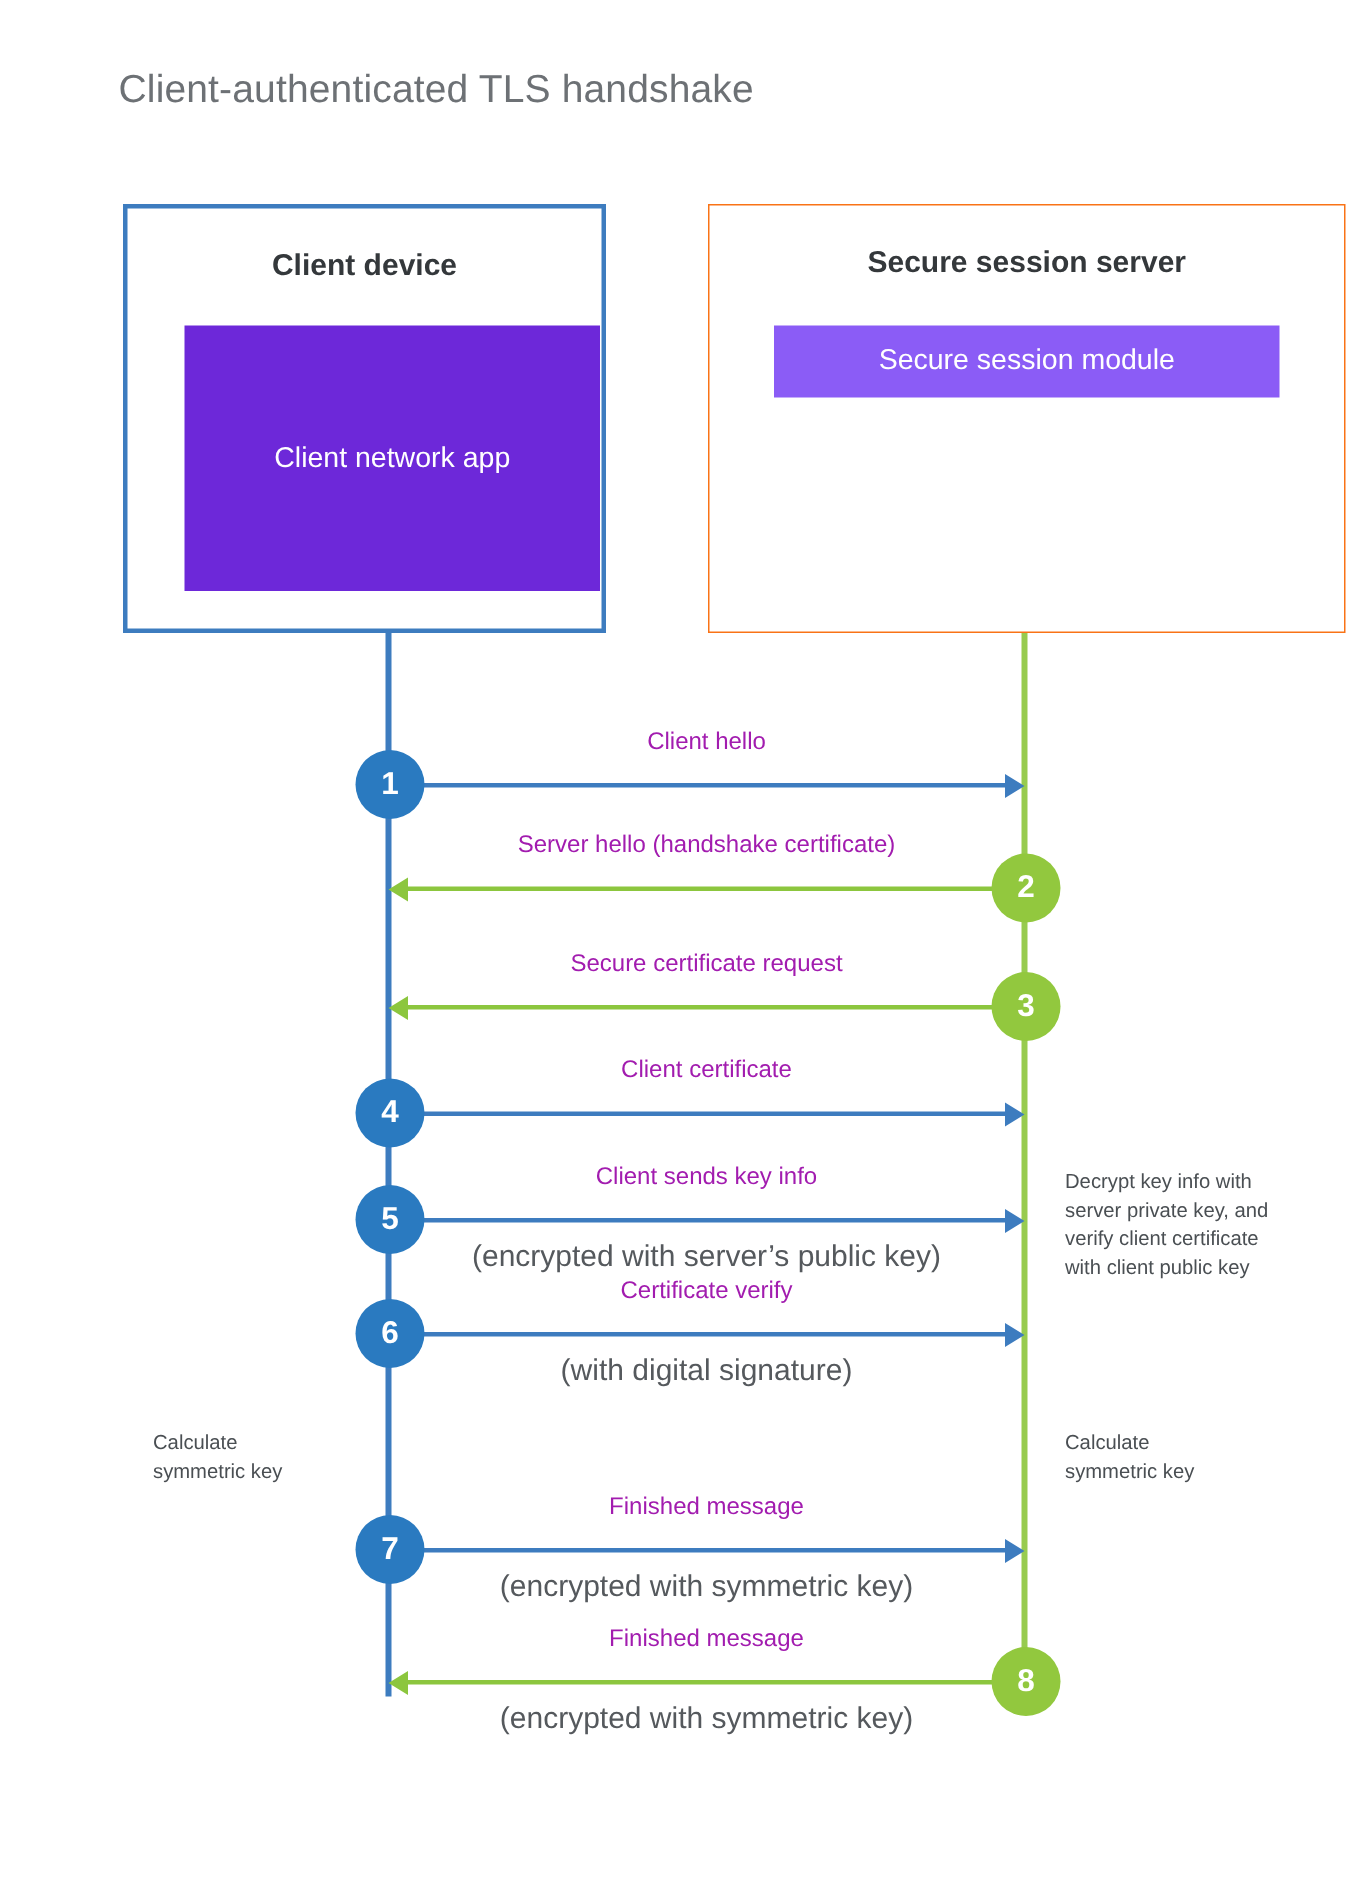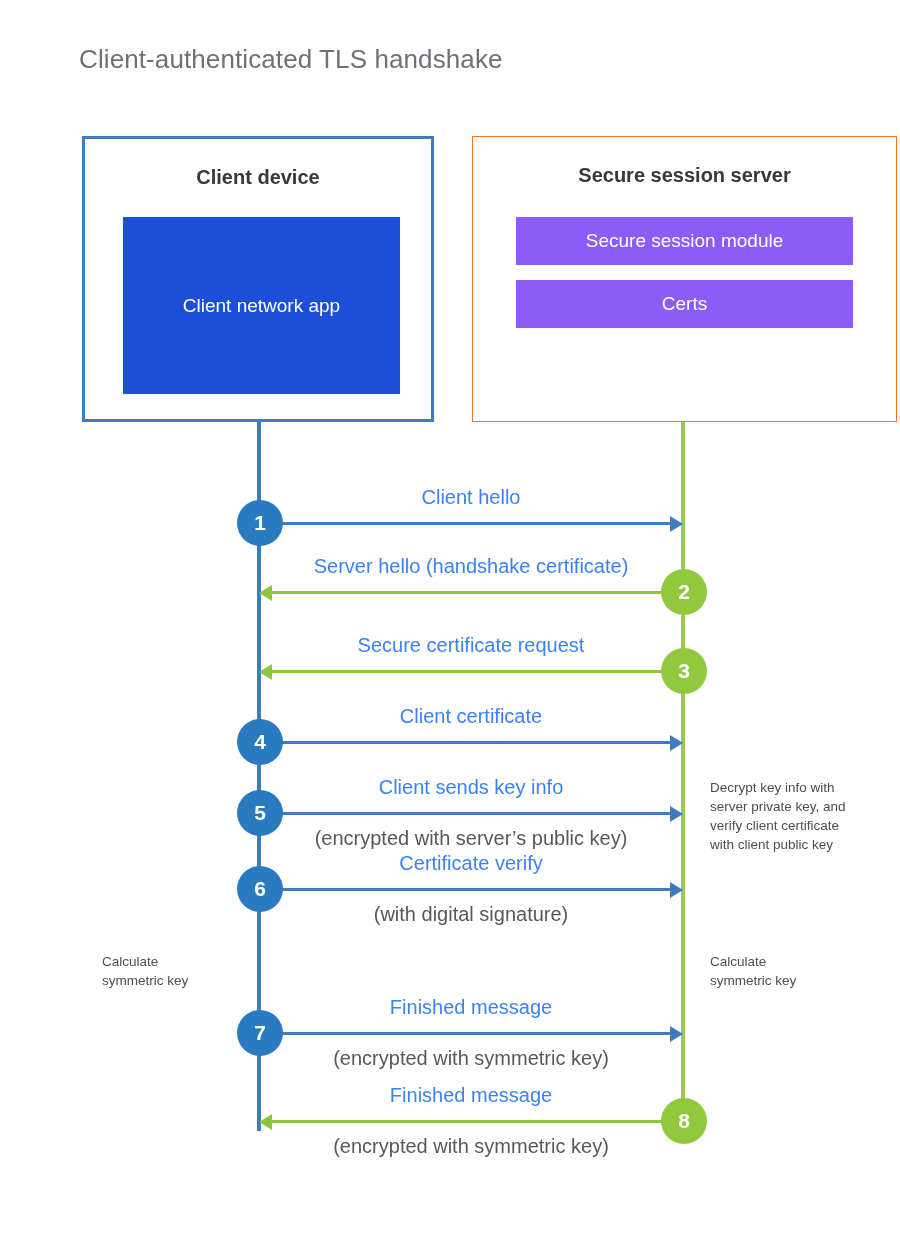--- a/index.html
+++ b/index.html
@@ -15,33 +15,33 @@
 
   
   .title{
     position:absolute;left:37px;top:28px;
     font-size:26px;font-weight:400;color:#6d7175;
     letter-spacing:.1px;white-space:nowrap;
   }
 
   
   .actor-box{position:absolute;background:#ffffff;box-sizing:border-box;}
-  .client-box{left:40px;top:120px;width:352px;height:286px;border:3px solid #3d7cbf;padding-left:28px;}
+  .client-box{left:40px;top:120px;width:322px;height:286px;border:3px solid #3d7cbf;padding-left:28px;}
   .server-box{left:430px;top:120px;width:425px;height:286px;border:1px solid #f97316;}
 
   .actor-title{
     position:absolute;left:0;right:0;top:27px;
     text-align:center;font-size:20px;font-weight:bold;color:#34383b;
     white-space:nowrap;
   }
 
   
   .client-app{
     position:absolute;left:38px;top:78px;width:277px;height:177px;
-    background:#1d4ed8;
+    background:#6d28d9;
     display:flex;align-items:center;justify-content:center;
     color:#ffffff;font-size:19px;line-height:26px;text-align:center;
   }
 
   
   .srv-bar{
     position:absolute;left:43px;width:337px;height:48px;
     background:#8b5cf6;
     display:flex;align-items:center;justify-content:center;
     color:#ffffff;font-size:19px;white-space:nowrap;
@@ -64,21 +64,21 @@
     position:absolute;width:0;height:0;top:-7px;
     border-top:8px solid transparent;border-bottom:8px solid transparent;
   }
   .blue .arrow-line{background:#3d7cbf;}
   .blue .arrow-head{border-left:13px solid #3d7cbf;}
   .green .arrow-line{background:#8cc63e;}
   .green .arrow-head{border-right:13px solid #8cc63e;}
 
   .msg-label{
     position:absolute;left:0;width:100%;
-    text-align:center;font-size:20px;color:#3b82f6;
+    text-align:center;font-size:16px;color:#a21caf;
     white-space:nowrap;
   }
   .msg-label.top{top:-37px;}
   .msg-label.sub{top:14px;font-size:20px;color:#55595d;}
 
   
   .badge{
     position:absolute;width:46px;height:46px;border-radius:50%;
     display:flex;align-items:center;justify-content:center;
     color:#ffffff;font-size:21px;font-weight:bold;
@@ -105,23 +105,20 @@
     <div class="client-app">
       <span>Client network app</span>
     </div>
   </div>
 
   <div class="actor-box server-box">
     <div class="actor-title">Secure session server</div>
     <div class="srv-bar b1">
       <span>Secure session module</span>
     </div>
-    <div class="srv-bar b2">
-      <span>Certs</span>
-    </div>
   </div>
 
   <div class="lifeline client"></div>
   <div class="lifeline server"></div>
 
   <div class="msg blue" style="left:217px;top:507px;width:424px;">
     <div class="arrow-line" style="left:0;width:411px;"></div>
     <div class="arrow-head" style="left:411px;"></div>
     <div class="msg-label top">Client hello</div>
   </div>

